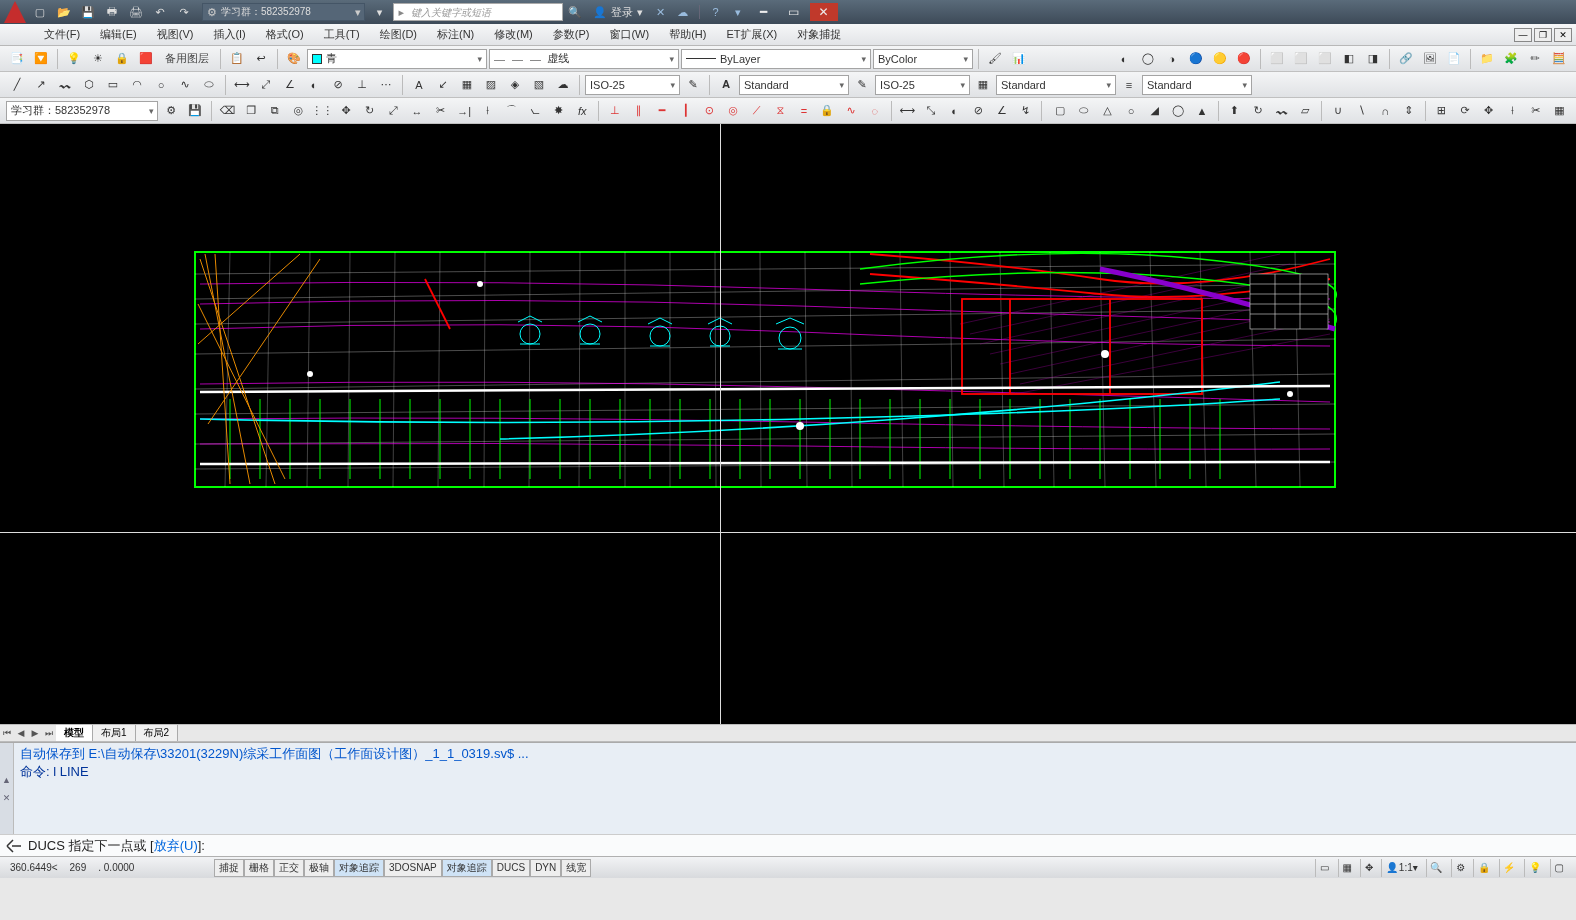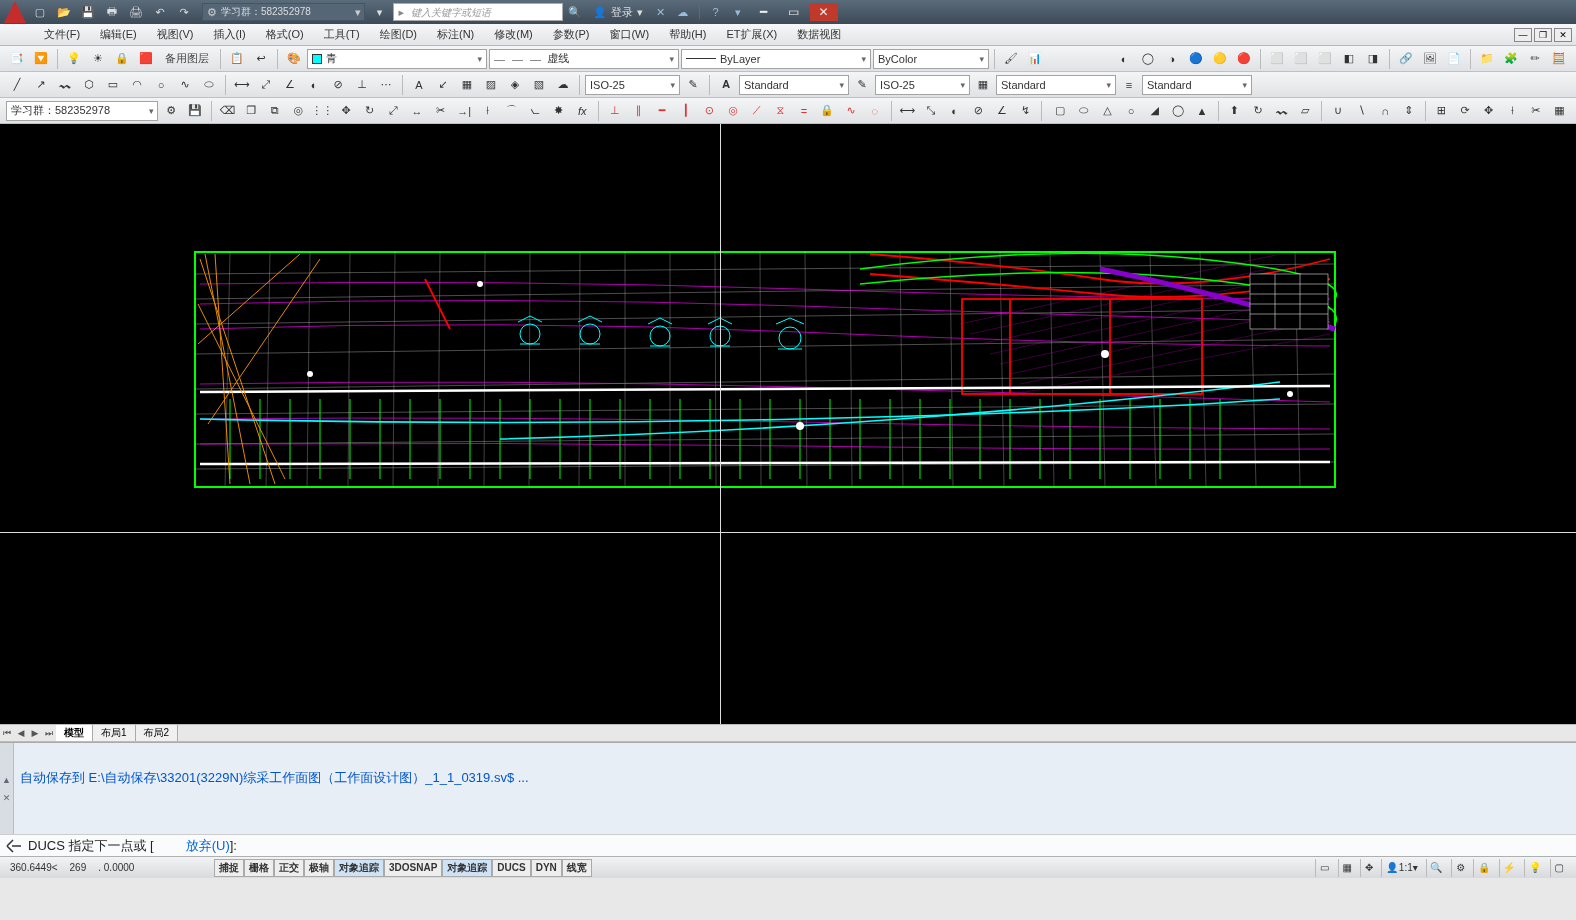--- a/index.html
+++ b/index.html
@@ -30,21 +30,21 @@
 .wc-btn { width: 18px; height: 14px; border: 1px solid #888; background: #eee; font-size: 9px; display: flex; align-items: center; justify-content: center; cursor: pointer; }
 
 
 .toolbar-row { height: 26px; background: linear-gradient(#f4f5f6, #e0e2e5); border-bottom: 1px solid #c0c0c0; display: flex; align-items: center; padding: 0 6px; gap: 2px; overflow: hidden; }
 .tool-btn { width: 22px; height: 22px; display: flex; align-items: center; justify-content: center; border-radius: 2px; cursor: pointer; color: #333; }
 .tool-sep { width: 1px; height: 20px; background: #bbb; margin: 0 3px; }
 .combo { height: 20px; border: 1px solid #a4a4a4; background: #fff; display: flex; align-items: center; padding: 0 4px; gap: 4px; cursor: pointer; font-size: 11px; color: #333; }
 .combo .caret { margin-left: auto; color: #666; font-size: 9px; }
 .combo.layer-combo { width: 180px; }
 .combo.wide { width: 190px; }
-.combo.med { width: 116px; }
+.combo.med { width: 100px; }
 .swatch { width: 10px; height: 10px; border: 1px solid #333; }
 .swatch.cyan { background: #00ffff; }
 
 
 .row3-left-combo { width: 155px; }
 
 
 .drawing-area { height: 600px; background: #000; position: relative; overflow: hidden; }
 .crosshair-v { position: absolute; left: 720px; top: 0; bottom: 0; width: 1px; background: #ddd; }
 .crosshair-h { position: absolute; top: 408px; left: 0; right: 0; height: 1px; background: #ddd; }
@@ -54,29 +54,29 @@
 .layout-tabs { height: 18px; background: #e8e8e8; display: flex; align-items: center; border-top: 1px solid #bbb; border-bottom: 1px solid #bbb; }
 .tab-nav-btn { width: 14px; height: 14px; display: flex; align-items: center; justify-content: center; cursor: pointer; font-size: 9px; color: #555; }
 .layout-tab { padding: 0 8px; height: 16px; display: flex; align-items: center; border-right: 1px solid #aaa; background: #f0f0f0; cursor: pointer; font-size: 10px; }
 .layout-tab.active { background: #fff; font-weight: bold; }
 
 
 .command-area { height: 92px; background: #e8eef5; border-top: 1px solid #aaa; display: flex; }
 .cmd-gutter { width: 14px; background: #d8dde4; border-right: 1px solid #bbb; display: flex; flex-direction: column; justify-content: center; align-items: center; gap: 8px; }
 .cmd-gutter span { font-size: 9px; color: #667; cursor: pointer; }
 .cmd-lines { flex: 1; padding: 2px 6px; color: #003399; font-size: 13px; font-family: SimSun, monospace; line-height: 1.35; }
-.cmd-lines .line1 { color: #0055cc; margin-top: 24px; }
+.cmd-lines .line1 { color: #0055cc; }
 .cmd-input-row { height: 22px; background: #fafbfc; border-top: 1px solid #ccc; display: flex; align-items: center; padding: 0 6px; font-size: 13px; color: #222; font-family: SimSun, monospace; gap: 6px; }
 .cmd-prompt-icon { width: 16px; height: 16px; }
-.cmd-u { color: #0066dd; margin-left: 32px; }
+.cmd-u { color: #0066dd; }
 
 
 .statusbar { height: 22px; background: linear-gradient(#f2f3f5, #d8dadd); border-top: 1px solid #b0b0b0; display: flex; align-items: center; padding: 0 4px; font-size: 10px; color: #333; gap: 0; }
 .status-coords { width: 210px; padding-left: 6px; display: flex; gap: 12px; }
-.status-cell { padding: 0 4px; height: 18px; display: flex; align-items: center; border: 1px solid #aaa; background: #eee; cursor: pointer; font-weight: bold; }
+.status-cell { padding: 0 4px; height: 18px; display: flex; align-items: center; border: 1px solid #aaa; background: #eee; cursor: pointer; }
 .status-cell.active { background: #cfe3f6; }
 .status-spacer { flex: 1; }
 .status-right { display: flex; align-items: center; gap: 4px; padding-right: 4px; }
 .sr-btn { height: 18px; padding: 0 4px; display: flex; align-items: center; cursor: pointer; border-left: 1px solid #bbb; }
 </style>
 </head>
 <body>
 
 <div class="titlebar">
   <div class="left-section">
@@ -124,21 +124,21 @@
   <div class="menu-item">插入(I)</div>
   <div class="menu-item">格式(O)</div>
   <div class="menu-item">工具(T)</div>
   <div class="menu-item">绘图(D)</div>
   <div class="menu-item">标注(N)</div>
   <div class="menu-item">修改(M)</div>
   <div class="menu-item">参数(P)</div>
   <div class="menu-item">窗口(W)</div>
   <div class="menu-item">帮助(H)</div>
   <div class="menu-item">ET扩展(X)</div>
-  <div class="menu-item">数据视图</div>
+  <div class="menu-item">对象捕捉</div>
   <div class="window-controls-right">
     <div class="wc-btn">—</div>
     <div class="wc-btn">❐</div>
     <div class="wc-btn">✕</div>
   </div>
 </div>
 
 <div class="toolbar-row">
   <div class="tool-btn">📑</div>
   <div class="tool-btn">🔽</div>
@@ -515,20 +515,21 @@
   <div class="layout-tab">布局2</div>
 </div>
 
 <div class="command-area">
   <div class="cmd-gutter">
     <span>▲</span>
     <span>✕</span>
   </div>
   <div class="cmd-lines">
     <div class="line1">自动保存到 E:\自动保存\33201(3229N)综采工作面图（工作面设计图）_1_1_0319.sv$ ...</div>
+    <div>命令: l LINE</div>
   </div>
 </div>
 
 <div class="cmd-input-row">
   <span class="cmd-prompt-icon">
     <svg viewBox="0 0 16 16">
         <path d="M1 8 L7 2 M1 8 L7 14 M6 8 L15 8" stroke="#333" stroke-width="1.5" fill="none"></path>
       </svg>
   </span>
   <span>

